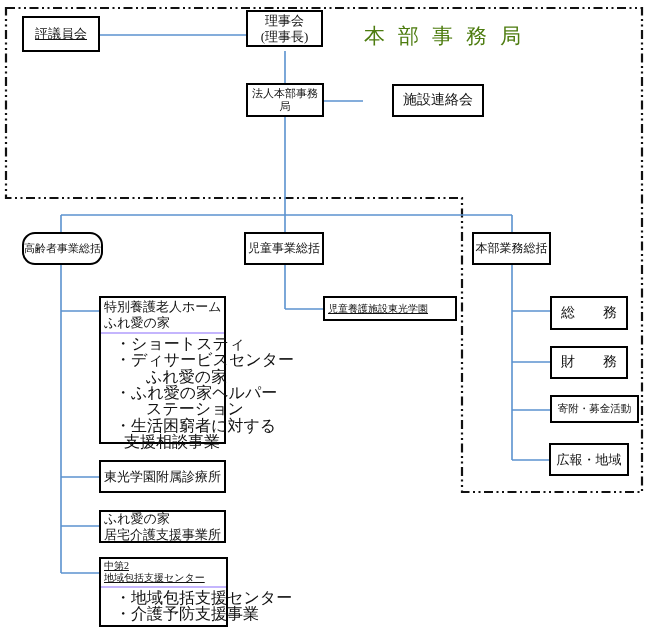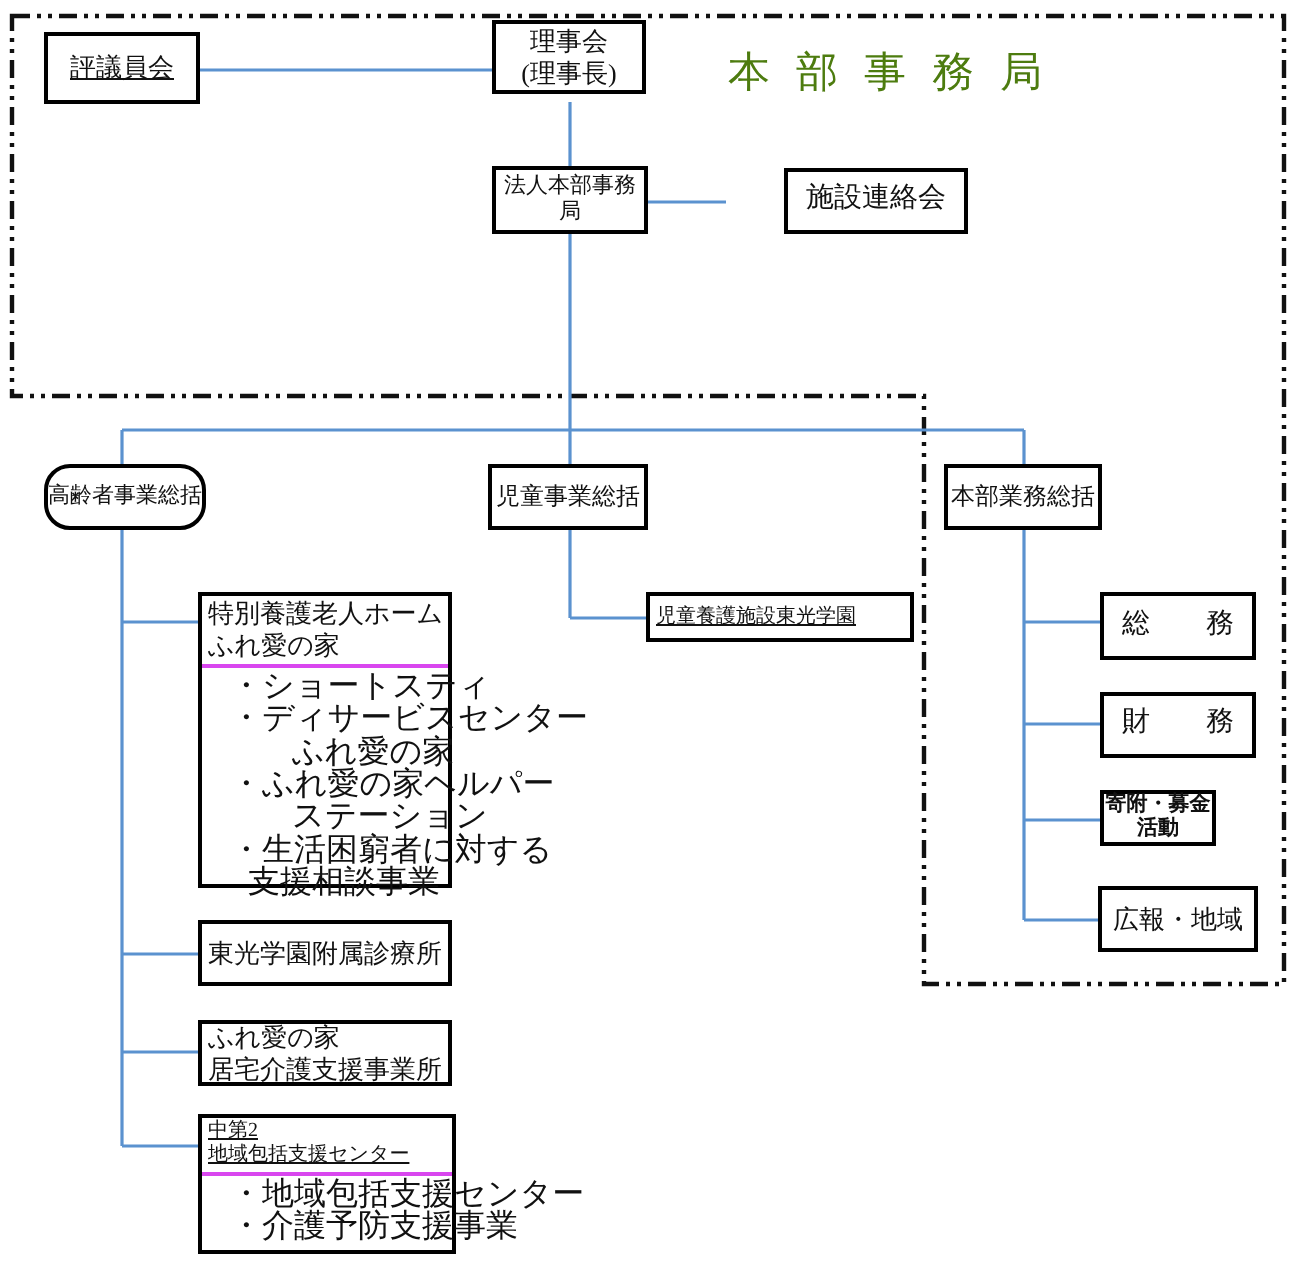--- a/index.html
+++ b/index.html
@@ -27,21 +27,21 @@
   .hq-title{
     position:absolute;
     font-size:21px;
     letter-spacing:13px;
     white-space:nowrap;
     color:#4d7c0f;
   }
   .two-line div{line-height:1.22;}
   .compound{justify-content:flex-start;}
   .compound .hd{
-    border-bottom:2px solid #d946ef;
+    border-bottom:2px solid #c4b5fd;
     padding:1px 2px 2px 3px;
     line-height:1.2;
     width:100%;
     box-sizing:border-box;
   }
   .compound .ls{padding:2px 0 2px 0;width:100%;box-sizing:border-box;}
   .li{font-size:16px;line-height:16.3px;white-space:nowrap;}
   .ind-a{padding-left:14px;}
   .ind-b{padding-left:45px;}
   .ind-c{padding-left:23px;}
@@ -160,21 +160,21 @@
   <div class="box spread fs14" style="left:550px;top:296px;width:78px;height:34px;">
     <span>総</span>
     <span>務</span>
   </div>
 
   <div class="box spread fs14" style="left:550px;top:346px;width:78px;height:33px;">
     <span>財</span>
     <span>務</span>
   </div>
 
-  <div class="box center fs10" style="left:550px;top:395px;width:58px;height:28px;font-weight:bold;">
+  <div class="box center fs10" style="left:550px;top:395px;width:89px;height:28px;">
     <div>寄附・募金活動</div>
   </div>
 
   <div class="box center fs13" style="left:549px;top:443px;width:80px;height:33px;">
     <div>広報・地域</div>
   </div>
 
 </div>
 
 </body></html>

